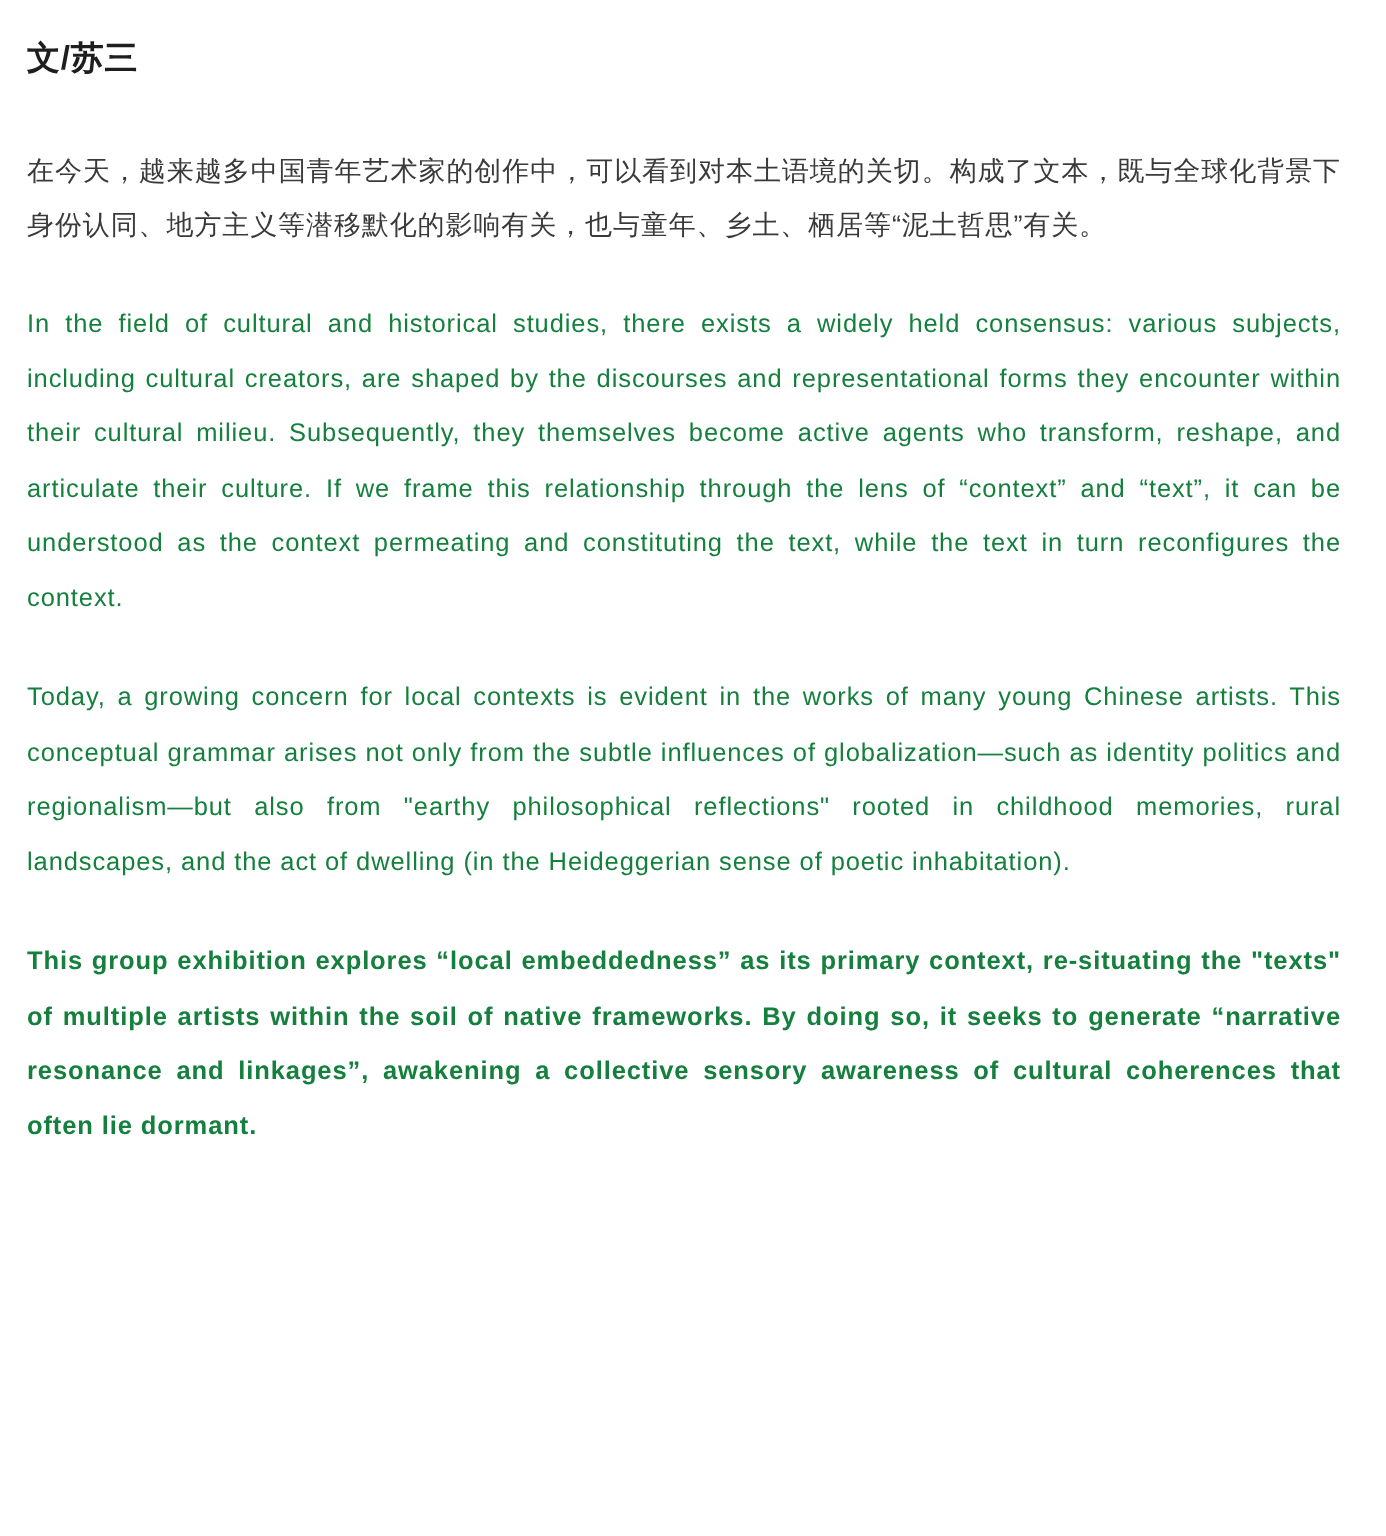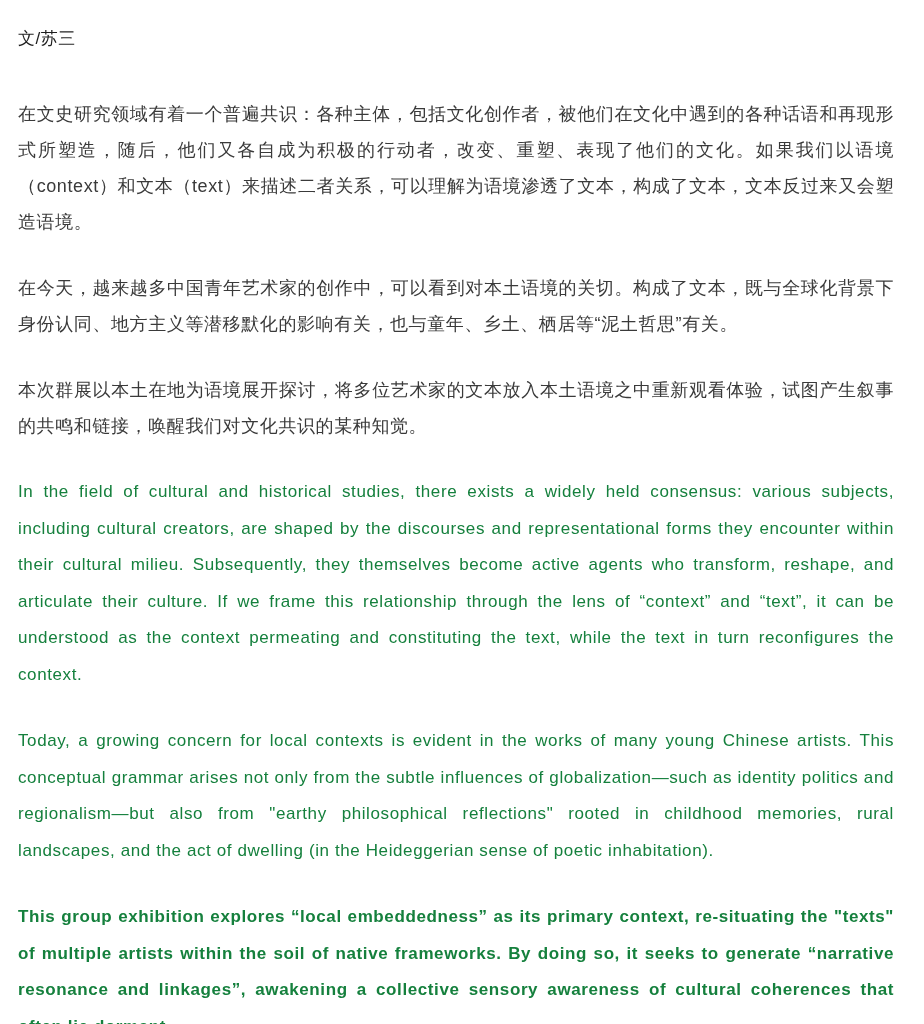--- a/index.html
+++ b/index.html
@@ -11,22 +11,22 @@
     width: 924px;
     min-height: 1024px;
     font-family: "Liberation Sans", "DejaVu Sans", sans-serif;
     box-sizing: border-box;
   }
   .doc {
     padding: 22px 30px 30px 18px;
     box-sizing: border-box;
   }
   .byline {
-    font-size: 17px;
-    font-weight: 400;
+    font-size: 22px;
+    font-weight: 700;
     color: #1e1e1e;
     line-height: 22px;
     margin: 6px 0 46px 0;
     letter-spacing: 0.5px;
   }
   .zh p {
     font-size: 18px;
     line-height: 36px;
     color: #3a3a3a;
     text-align: justify;
@@ -47,23 +47,21 @@
   }
 </style>
 </head>
 <body>
 
 <div class="doc">
 
   <div class="byline">文/苏三</div>
 
   <div class="zh">
-    <p>在文史研究领域有着一个普遍共识：各种主体，包括文化创作者，被他们在文化中遇到的各种话语和再现形式所塑造，随后，他们又各自成为积极的行动者，改变、重塑、表现了他们的文化。如果我们以语境（context）和文本（text）来描述二者关系，可以理解为语境渗透了文本，构成了文本，文本反过来又会塑造语境。</p>
     <p>在今天，越来越多中国青年艺术家的创作中，可以看到对本土语境的关切。构成了文本，既与全球化背景下身份认同、地方主义等潜移默化的影响有关，也与童年、乡土、栖居等“泥土哲思”有关。</p>
-    <p>本次群展以本土在地为语境展开探讨，将多位艺术家的文本放入本土语境之中重新观看体验，试图产生叙事的共鸣和链接，唤醒我们对文化共识的某种知觉。</p>
   </div>
 
   <div class="en">
     <p>In the field of cultural and historical studies, there exists a widely held consensus: various subjects, including cultural creators, are shaped by the discourses and representational forms they encounter within their cultural milieu. Subsequently, they themselves become active agents who transform, reshape, and articulate their culture. If we frame this relationship through the lens of “context” and “text”, it can be understood as the context permeating and constituting the text, while the text in turn reconfigures the context.</p>
     <p>Today, a growing concern for local contexts is evident in the works of many young Chinese artists. This conceptual grammar arises not only from the subtle influences of globalization—such as identity politics and regionalism—but also from "earthy philosophical reflections" rooted in childhood memories, rural landscapes, and the act of dwelling (in the Heideggerian sense of poetic inhabitation).</p>
     <p>This group exhibition explores “local embeddedness” as its primary context, re-situating the "texts" of multiple artists within the soil of native frameworks. By doing so, it seeks to generate “narrative resonance and linkages”, awakening a collective sensory awareness of cultural coherences that often lie dormant.</p>
   </div>
 
 </div>
 

